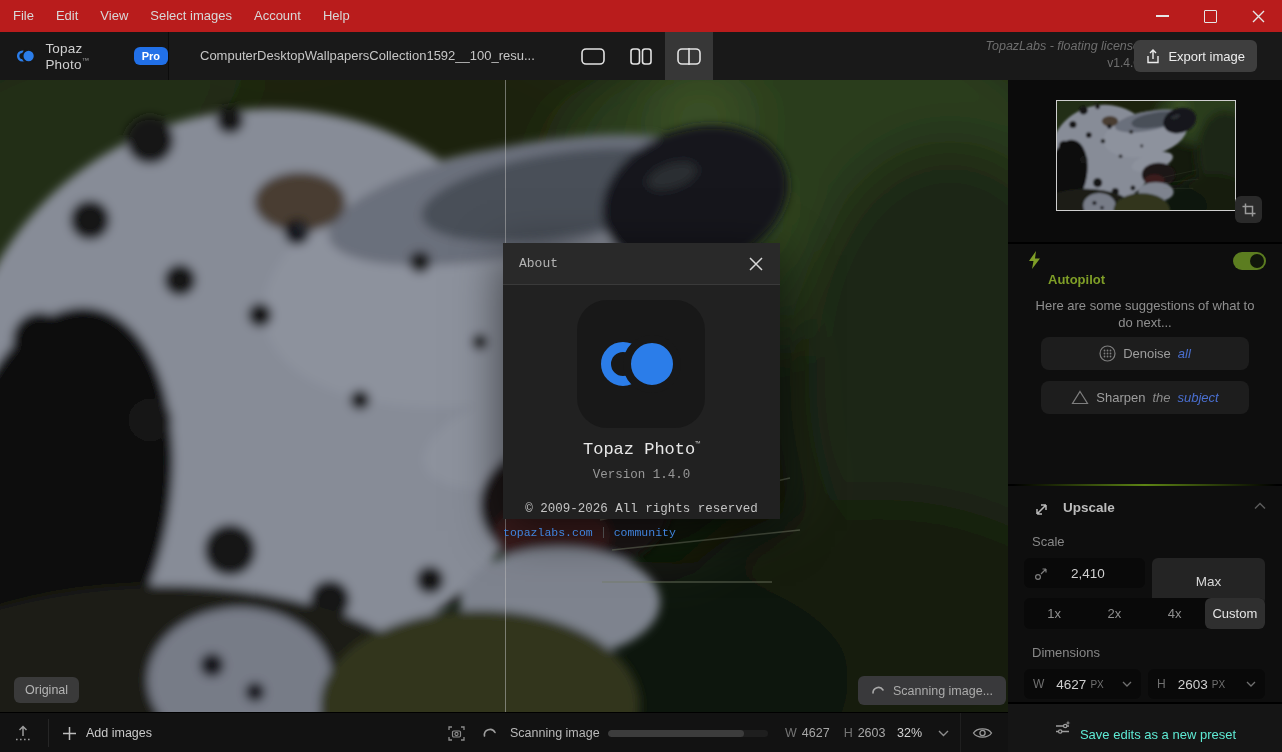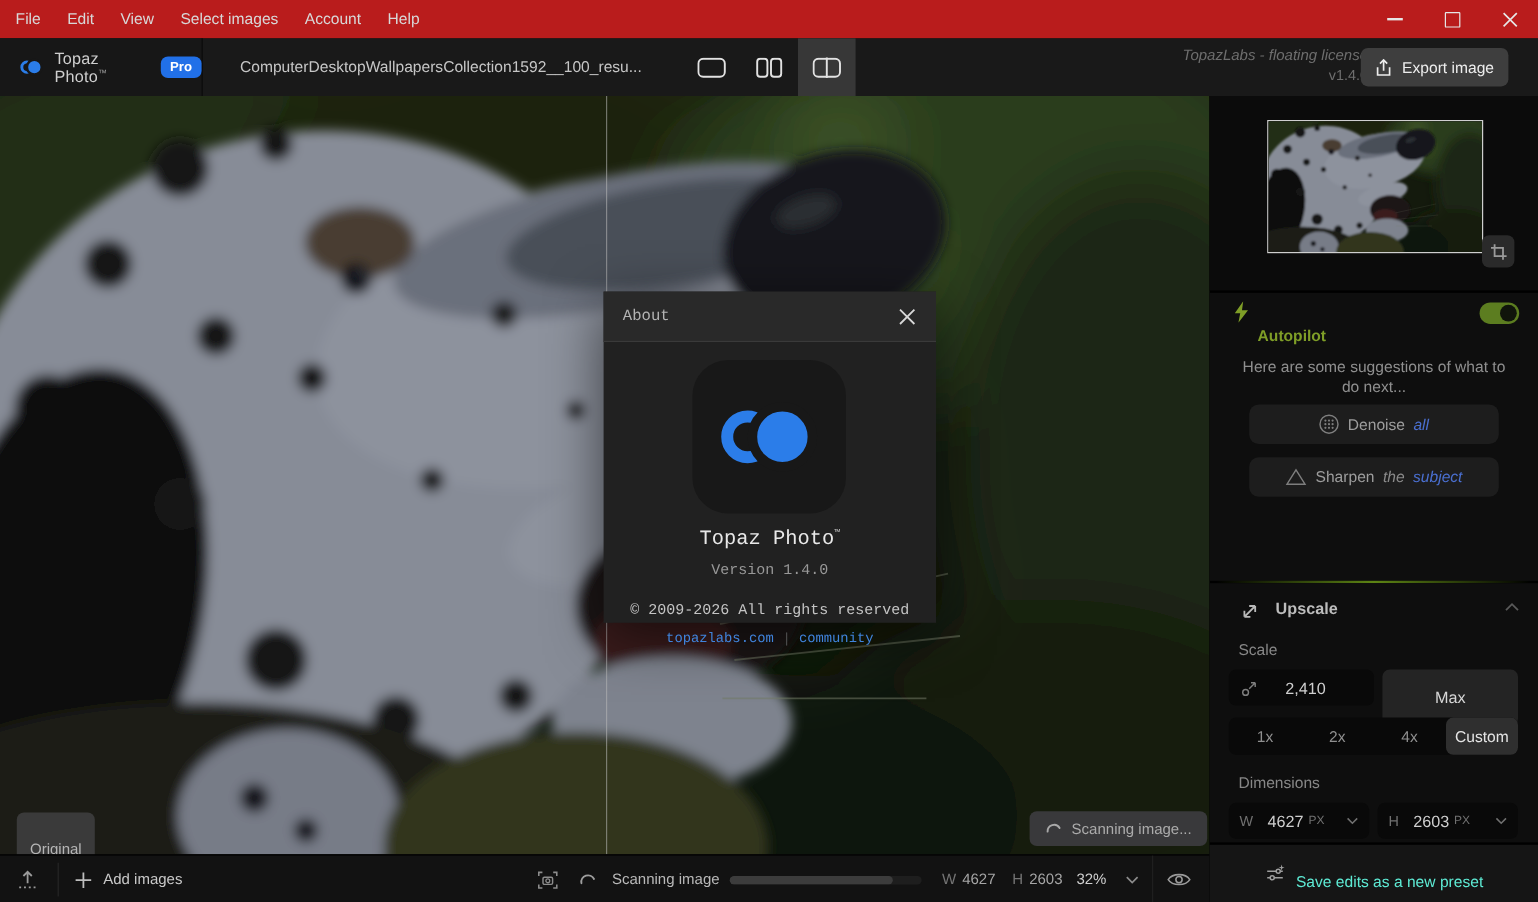--- a/index.html
+++ b/index.html
@@ -33,21 +33,21 @@
   .license{position:absolute;right:142px;top:7px;text-align:right;color:#6e6e6e;}
   .license .l1{font-size:12.5px;font-style:italic;}
   .license .l2{font-size:12px;margin-top:3px;}
   .export-btn{position:absolute;right:25px;top:8px;height:32px;padding:0 12px;background:#3e3e3e;
               border-radius:6px;display:flex;align-items:center;gap:8px;color:#ededed;font-size:13px;}
 
   
   .canvas{position:absolute;left:0;top:80px;width:1008px;height:632px;background:#10150b;overflow:hidden;}
   .split-divider{position:absolute;left:505px;top:0;width:1px;height:632px;background:rgba(185,185,185,.55);}
   .original-label{position:absolute;left:14px;top:597px;background:#3a3a3a;border-radius:6px;
-                  padding:24px 11px;font-size:12.5px;color:#b5b5b5;}
+                  padding:6px 11px;font-size:12.5px;color:#b5b5b5;}
   .scan-badge{position:absolute;left:858px;top:596px;height:29px;background:#39393b;border-radius:6px;
               display:flex;align-items:center;gap:8px;padding:0 13px;font-size:12.5px;color:#ababab;text-align:right;}
 
   
   .bottombar{position:absolute;left:0;top:712px;width:1008px;height:40px;background:#121212;
              border-top:1px solid #000;box-sizing:border-box;}
   .bb{position:absolute;top:0;height:40px;display:flex;align-items:center;}
   .bb-divider{position:absolute;left:48px;top:6px;width:1px;height:28px;background:#262626;}
   .bb-divider2{position:absolute;left:960px;top:0;width:1px;height:40px;background:#1f1f1f;}
   .add-label{font-size:12.5px;color:#c9c9c9;margin-left:9px;}
@@ -105,21 +105,21 @@
           box-shadow:0 12px 45px rgba(0,0,0,.6);font-family:Liberation Mono, monospace;}
   .dlg-header{position:absolute;left:0;top:0;width:277px;height:42px;background:#292929;
               border-bottom:1px solid #3a3a3a;box-sizing:border-box;}
   .dlg-title{position:absolute;left:16px;top:0;line-height:41px;font-size:13px;color:#b3b3b3;}
   .dlg-close{position:absolute;right:12px;top:9px;width:24px;height:24px;display:flex;align-items:center;justify-content:center;}
   .app-icon{position:absolute;left:74px;top:57px;width:128px;height:128px;background:#181818;border-radius:30px;}
   .dlg-appname{position:absolute;left:0;top:197px;width:277px;text-align:center;font-size:17px;color:#e8e8e8;}
   .dlg-appname .tm{font-size:8px;color:#bdbdbd;}
   .dlg-version{position:absolute;left:0;top:225px;width:277px;text-align:center;font-size:12.5px;color:#989898;}
   .dlg-copy{position:absolute;left:0;top:259px;width:277px;text-align:center;font-size:12.5px;color:#c4c4c4;}
-  .dlg-links{position:absolute;left:0;top:283px;width:277px;display:flex;align-items:center;justify-content:center;gap:10px;}
+  .dlg-links{position:absolute;left:0;top:283px;width:277px;display:flex;align-items:center;gap:10px;}
   .dlg-link{font-size:11.5px;color:#4084dd;}
   .link-sep{width:1px;height:11px;background:#4a4a4a;}
 
   svg{display:block;}
 </style>
 </head>
 <body>
 
 <svg width="0" height="0" style="position:absolute">
   <defs>

